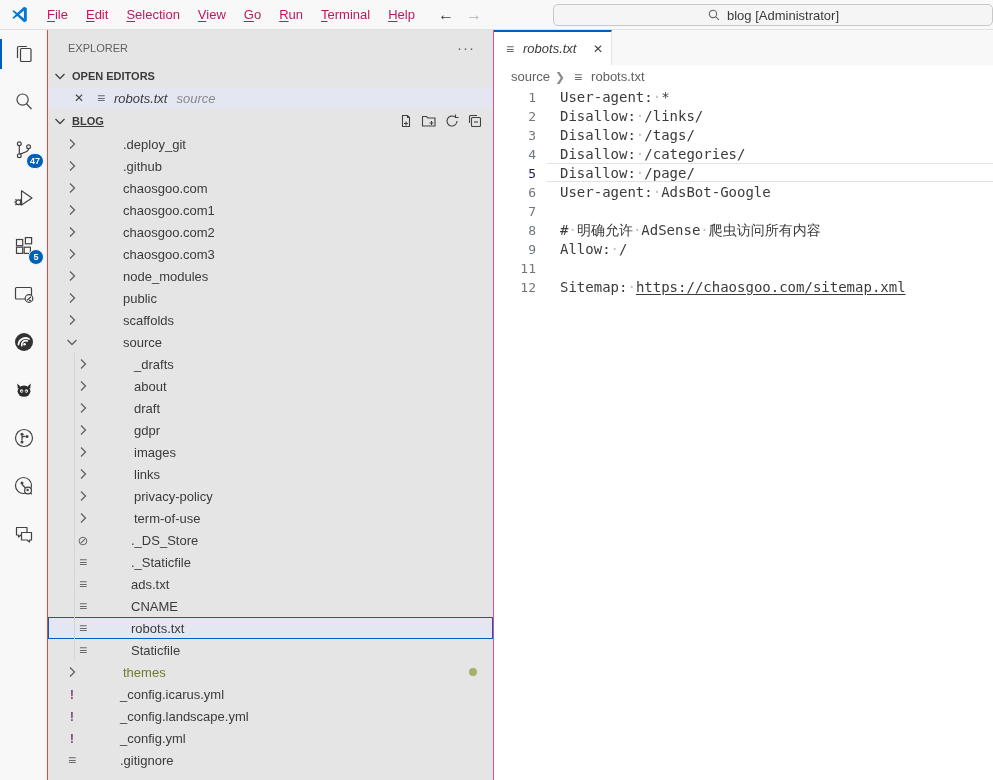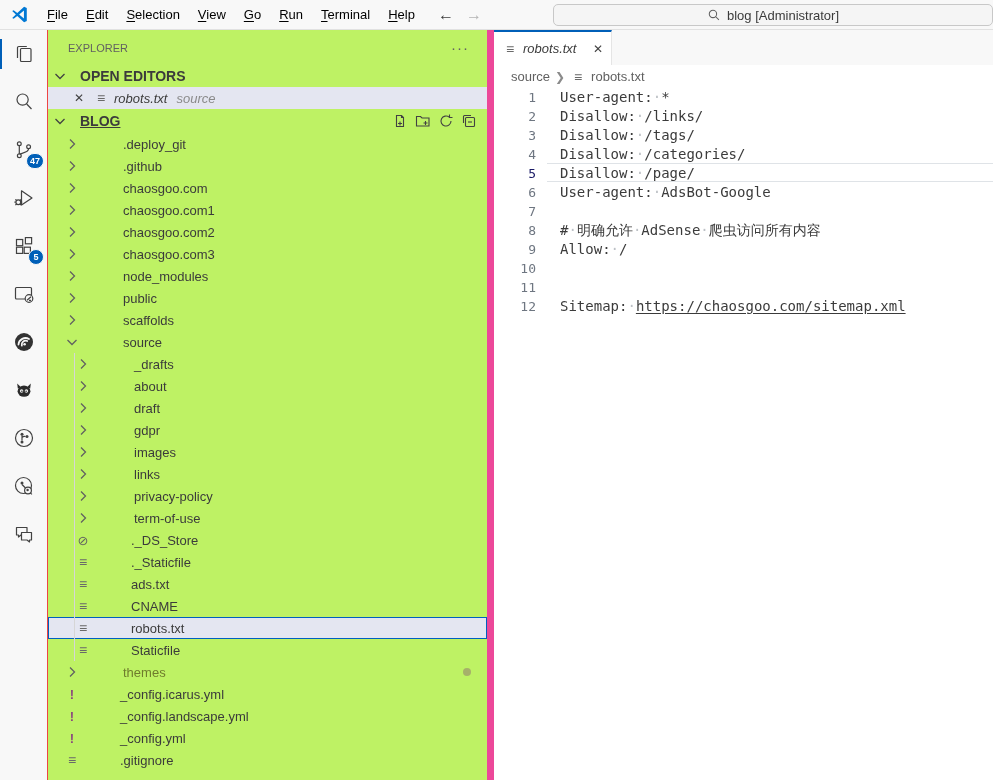--- a/index.html
+++ b/index.html
@@ -5,21 +5,21 @@
   *{margin:0;padding:0;box-sizing:border-box}
   html,body{width:993px;height:780px;overflow:hidden;background:#fff;
     font-family:"Liberation Sans","DejaVu Sans",sans-serif;color:#3b3b3b;}
   .app{width:993px;height:780px;display:flex;flex-direction:column;}
 
   
   .titlebar{height:30px;flex:none;background:#f8f8f8;border-bottom:1px solid #e1e1e1;
     display:flex;align-items:center;position:relative;}
   .vslogo{width:19px;height:19px;margin:0 9px 0 10px;flex:none;}
   .menubar{display:flex;align-items:center;}
-  .menu-item{font-size:13px;color:#000000;padding:3px 9px;border-radius:5px;cursor:default;}
+  .menu-item{font-size:13px;color:#be185d;padding:3px 9px;border-radius:5px;cursor:default;}
   .menu-item u{text-decoration-thickness:1px;text-underline-offset:2px;}
   .nav-arrows{display:flex;align-items:center;margin-left:14px;gap:12px;font-size:16px;}
   .arrow-back{color:#3b3b3b;}
   .arrow-fwd{color:#b4b4b4;}
   .searchbox{position:absolute;left:553px;right:0;top:4px;height:22px;background:#f5f5f5;
     border:1px solid #c8c8c8;border-radius:5px;display:flex;align-items:center;
     justify-content:center;gap:6px;font-size:13px;color:#3b3b3b;}
   .searchbox svg{width:14px;height:14px;}
 
   .main{flex:1;display:flex;min-height:0;}
@@ -28,27 +28,27 @@
   .activitybar{width:48px;flex:none;background:#f8f8f8;border-right:1px solid #ef4444;
     display:flex;flex-direction:column;}
   .ab-item{height:48px;position:relative;display:flex;align-items:center;justify-content:center;}
   .ab-item.active::before{content:"";position:absolute;left:0;top:9px;bottom:9px;width:2px;background:#005fb8;}
   .ab-item svg{width:24px;height:24px;}
   .badge{position:absolute;right:3px;bottom:5px;background:#005fb8;color:#fff;font-size:9px;
     font-weight:700;min-width:16px;height:16px;border-radius:9px;display:flex;align-items:center;
     justify-content:center;padding:0 3px;border:1px solid #f8f8f8;}
 
   
-  .sidebar{width:446px;flex:none;background:#bef264;border-right:7px solid #ec4899;
+  .sidebar{width:446px;flex:none;background:#e5e5e5;border-right:1px solid #ec4899;
     font-size:13px;overflow:hidden;display:flex;flex-direction:column;justify-content:flex-end;}
   .sb-title{height:35px;flex:none;display:flex;align-items:center;justify-content:space-between;
     padding:0 18px 0 20px;font-size:11px;color:#616161;}
   .more-icon{font-size:15px;letter-spacing:1px;color:#616161;cursor:default;}
-  .sec-header{height:22px;flex:none;display:flex;align-items:center;gap:12px;padding-left:4px;
-    font-size:14px;font-weight:700;color:#3b3b3b;}
+  .sec-header{height:22px;flex:none;display:flex;align-items:center;gap:4px;padding-left:4px;
+    font-size:11px;font-weight:700;color:#3b3b3b;}
   .sec-header .hdr-chev{width:16px;height:16px;flex:none;}
   .blog-header{height:24px;padding-right:10px;}
   .hdr-label{flex:1;text-decoration:underline;}
   .hdr-actions{display:flex;gap:7px;align-items:center;}
   .hdr-actions svg{width:16px;height:16px;display:block;}
   .oe-item{height:22px;flex:none;display:flex;align-items:center;gap:5px;background:#e4e6f1;padding-left:26px;}
   .oe-close{color:#424242;font-size:12px;width:14px;}
   .fico{color:#6a6a6a;font-size:14px;line-height:14px;width:16px;text-align:center;flex:none;font-style:normal;}
   .oe-label{font-style:italic;color:#3b3b3b;}
   .oe-detail{font-style:italic;color:#8a8a8a;margin-left:4px;}
@@ -480,24 +480,20 @@
             </div>
             <div class="cline">
               <span class="gut">8</span>
               <span class="ctext">#<span class="ws">·</span>明确允许<span class="ws">·</span>AdSense<span class="ws">·</span>爬虫访问所有内容</span>
             </div>
             <div class="cline">
               <span class="gut">9</span>
               <span class="ctext">Allow:<span class="ws">·</span>/</span>
             </div>
             <div class="cline">
-              <span class="gut">10</span>
-              <span class="ctext"></span>
-            </div>
-            <div class="cline">
               <span class="gut">11</span>
               <span class="ctext"></span>
             </div>
             <div class="cline">
               <span class="gut">12</span>
               <span class="ctext">Sitemap:<span class="ws">·</span><span class="lnk">https://chaosgoo.com/sitemap.xml</span></span>
             </div>
           </div>
       </div>
     </div>

